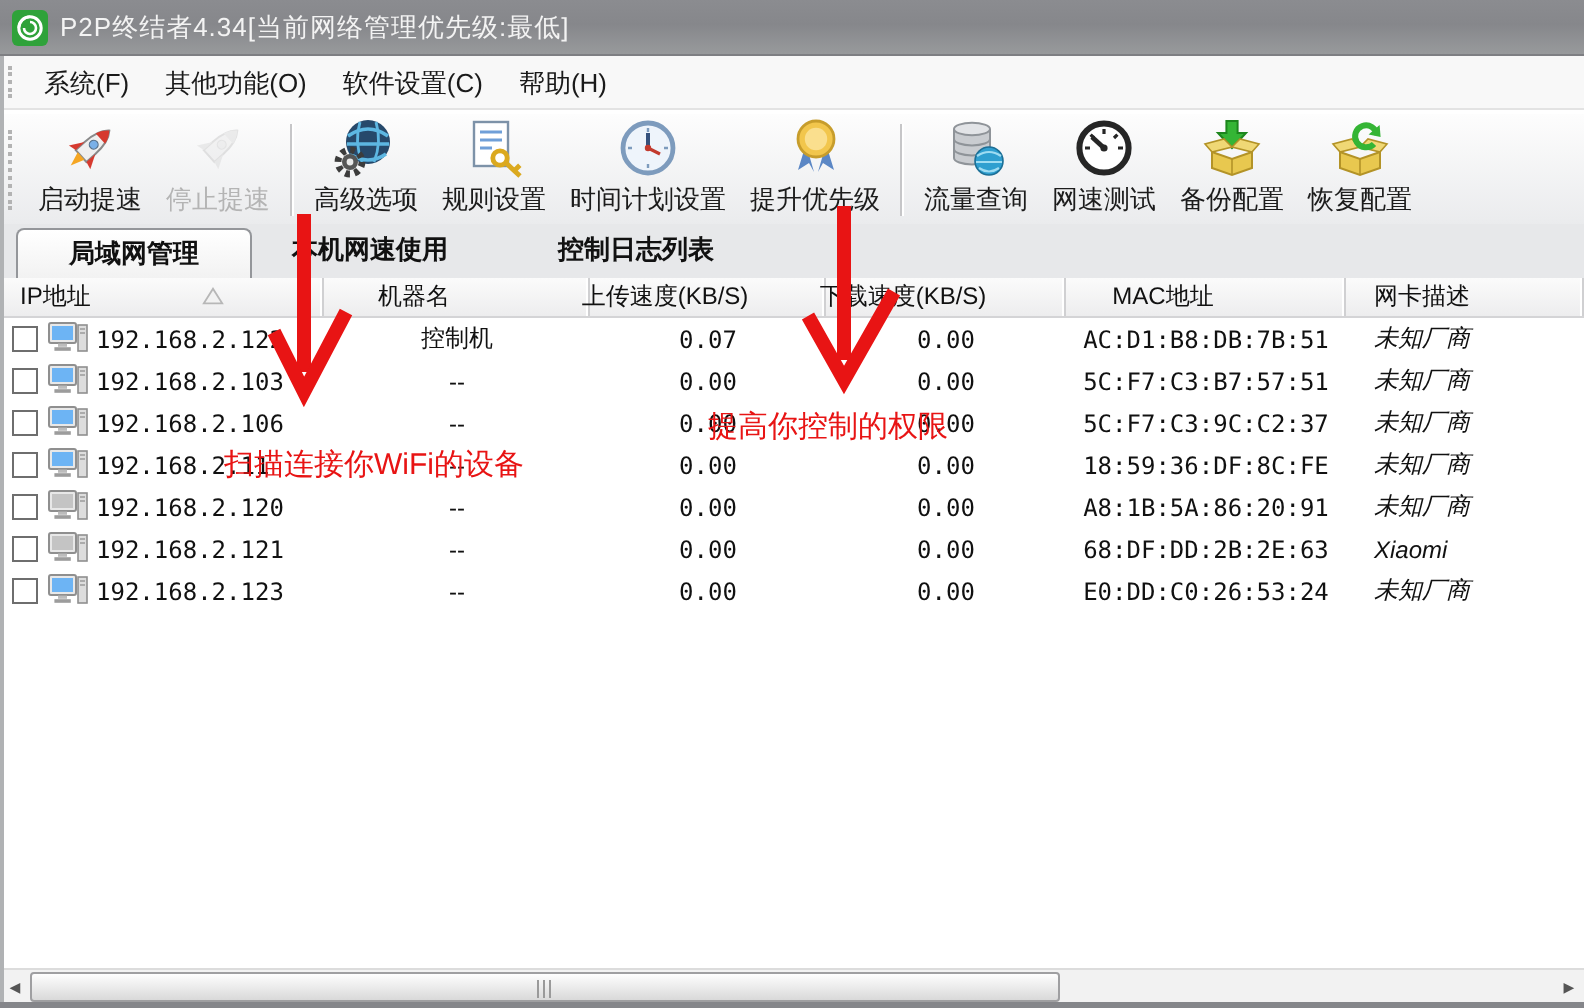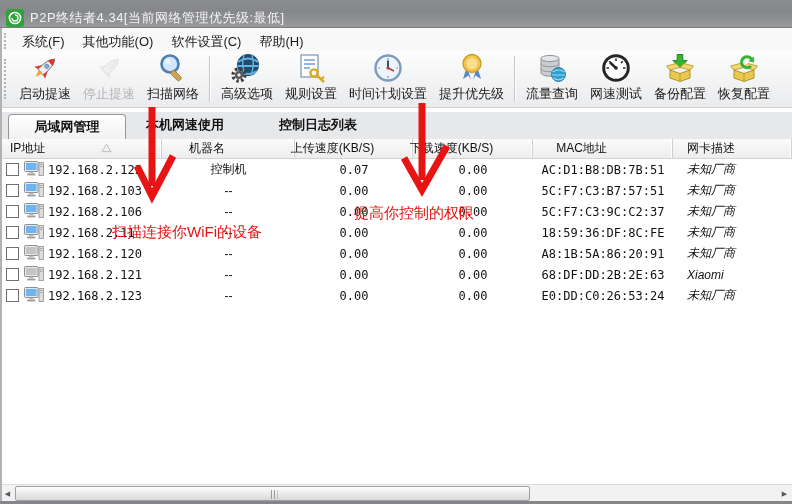--- a/index.html
+++ b/index.html
@@ -3,32 +3,32 @@
 <meta charset="utf-8">
 <style>
   * { margin:0; padding:0; box-sizing:border-box; }
   html,body { width:792px; height:504px; overflow:hidden; }
   body { font-family:"Liberation Sans","DejaVu Sans",sans-serif; font-size:13px; color:#111; background:#fff; }
   #window { position:relative; width:792px; height:504px; background:#fff; }
 
   
   .titlebar { position:absolute; left:0; top:0; width:792px; height:28px;
     background:linear-gradient(180deg,#8b8c90 0%,#86878b 45%,#989a9c 100%);
-    display:flex; align-items:flex-end; padding-left:6px; border-bottom:1px solid #7e7f83; }
+    display:flex; align-items:center; padding-left:6px; border-bottom:1px solid #7e7f83; }
   .app-icon { width:18px; height:18px; margin-right:6px; flex:0 0 auto; }
   .titlebar .title { color:#f3f3f3; font-size:13px; letter-spacing:0.5px; white-space:nowrap; }
 
   
   .menubar { position:absolute; left:0; top:28px; width:792px; height:27px;
     background:#f8f8f8; border-bottom:1px solid #e3e3e3; display:flex; align-items:center; }
   .grip { width:3px; height:16px; border-left:2px dotted #b3b3b3; margin:0 6px 0 4px; }
   .menu-item { padding:0 9px; height:27px; line-height:27px; cursor:default; color:#1a1a1a; }
 
   
-  .toolbar { position:absolute; left:0; top:51px; width:792px; height:57px;
+  .toolbar { position:absolute; left:0; top:57px; width:792px; height:57px;
     background:linear-gradient(180deg,#fdfdfd,#eaebed); border-bottom:1px solid #d0d0d2;
     display:flex; align-items:stretch; }
   .toolbar .grip { height:40px; align-self:center; }
   .tb-btn { display:flex; flex-direction:column; align-items:center; justify-content:flex-end;
     padding:3px 6px 4px; gap:1px; cursor:default; }
   .tb-btn .tb-icon { width:32px; height:32px; display:block; }
   .tb-btn .tb-label { font-size:13px; color:#1c1c1c; white-space:nowrap; }
   .tb-btn.disabled .tb-label { color:#b4b4b4; }
   .tb-btn.disabled .tb-icon { opacity:0.3; filter:grayscale(1); }
   .tb-sep { width:0; border-left:1px solid #c6c6c8; border-right:1px solid #ffffff;
@@ -130,28 +130,20 @@
     <g transform="rotate(48 16 16)">
       <path d="M16 3 C19 6 20 10 20 16 L20 22 L12 22 L12 16 C12 10 13 6 16 3 Z" fill="#e2e2e2" stroke="#aaa" stroke-width="1"></path>
       <path d="M16 3 C18 5 19 7 19.5 9 L12.5 9 C13 7 14 5 16 3 Z" fill="#c9c9c9"></path>
       <circle cx="16" cy="13.5" r="2.2" fill="#d5d5d5" stroke="#b5b5b5" stroke-width="0.6"></circle>
       <path d="M12 16 L8 23 L12 22 Z" fill="#c9c9c9"></path>
       <path d="M20 16 L24 23 L20 22 Z" fill="#c9c9c9"></path>
     </g>
   </svg></span>
     <span class="tb-label">停止提速</span>
   </span>
-        <span class="tb-btn">
-    <span class="tb-icon"><svg viewBox="0 0 32 32">
-    <circle cx="13" cy="12" r="8.5" fill="#cfe6fb" stroke="#4c7fb5" stroke-width="2.6"></circle>
-    <circle cx="10.5" cy="9.5" r="3" fill="#eaf5ff" opacity="0.9"></circle>
-    <rect x="16" y="19" width="12" height="5" rx="2.2" transform="rotate(45 18 19)" fill="#cda45a" stroke="#97762f" stroke-width="0.8"></rect>
-  </svg></span>
-    <span class="tb-label">扫描网络</span>
-  </span>
         <span class="tb-sep"></span>
         <span class="tb-btn">
     <span class="tb-icon"><svg viewBox="0 0 32 32">
     <circle cx="17" cy="13" r="11" fill="#26496b"></circle>
     <path d="M7 10 Q17 3 27 10 M6.5 14 H27.5 M8 19 Q17 25 26 19" stroke="#5db7e2" stroke-width="1.8" fill="none"></path>
     <path d="M13 3 Q10 13 14 23 M21 3 Q24 13 20 23" stroke="#5db7e2" stroke-width="1.4" fill="none"></path>
     <circle cx="8" cy="23" r="6" fill="none" stroke="#3c3c3c" stroke-width="3.4" stroke-dasharray="2.4 2.3"></circle>
     <circle cx="8" cy="23" r="4" fill="#565656"></circle>
     <circle cx="8" cy="23" r="1.7" fill="#e9e9e9"></circle>
   </svg></span>

